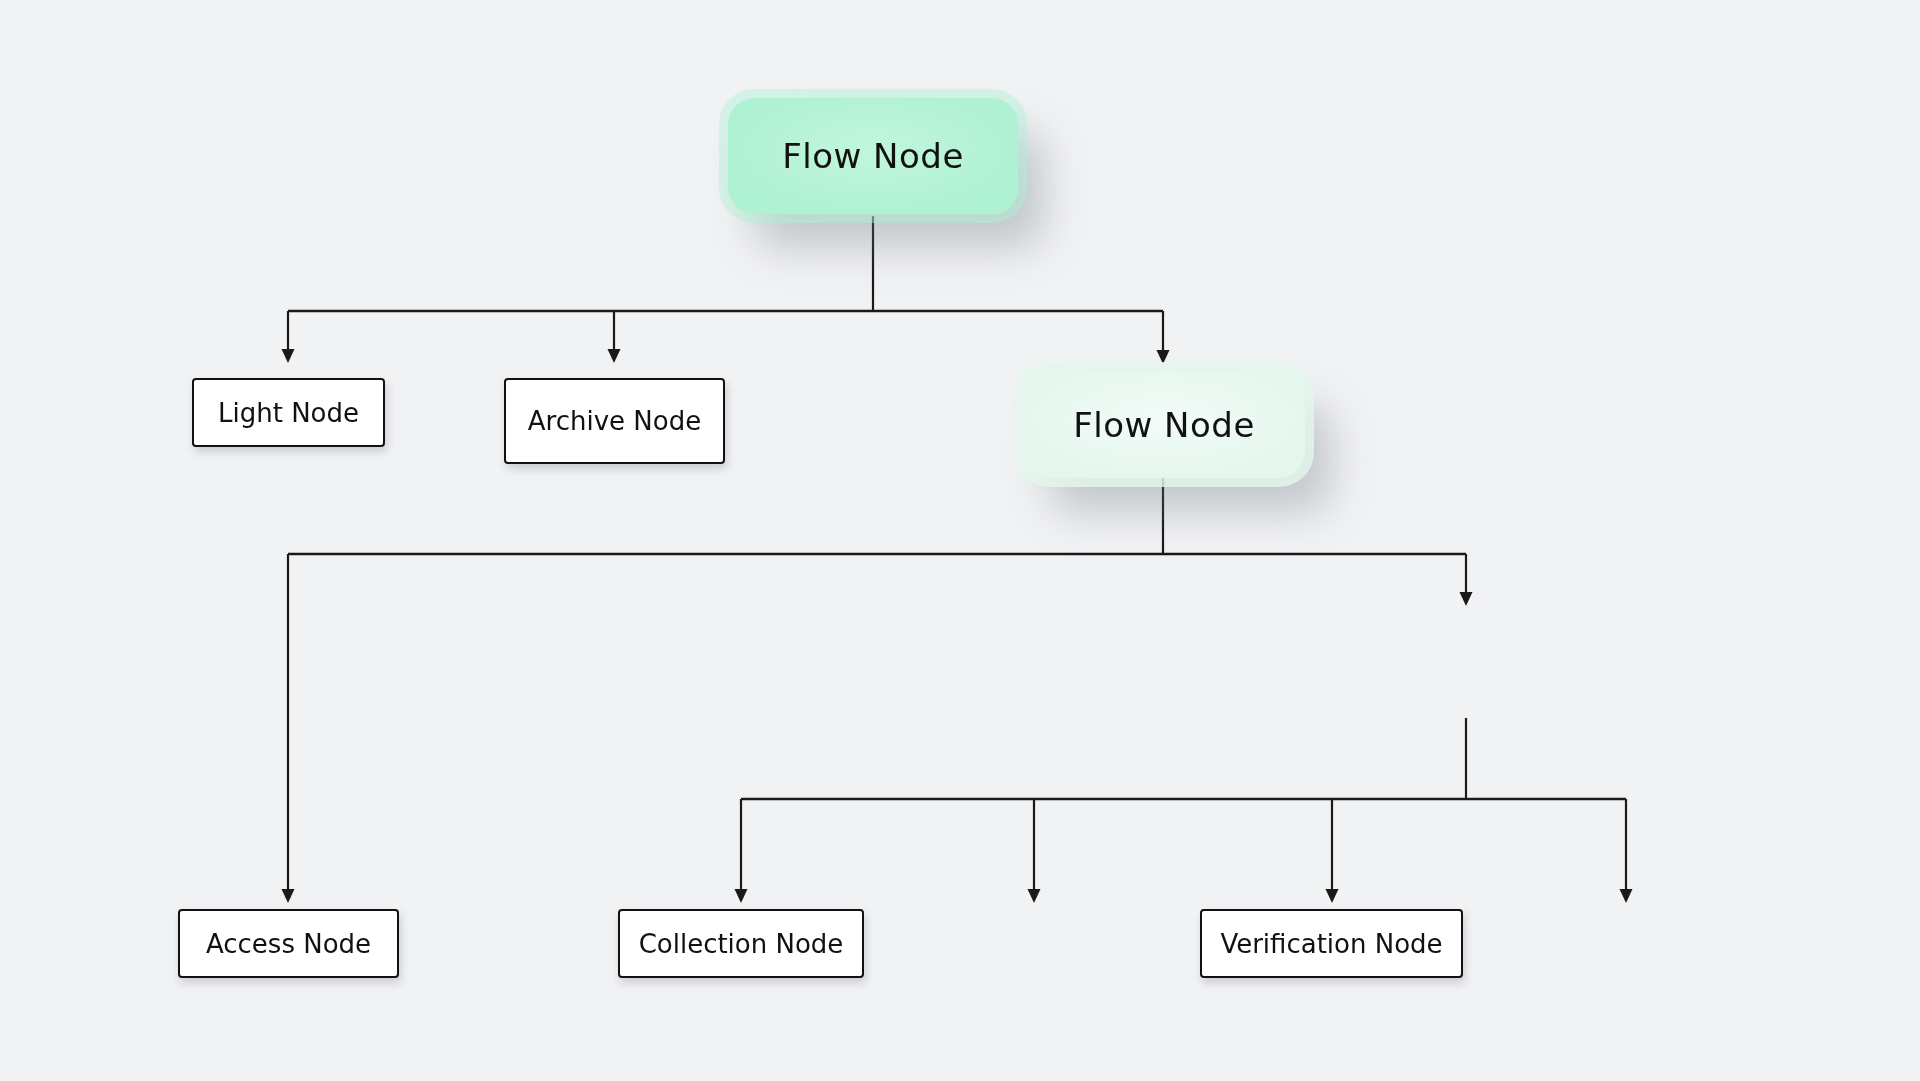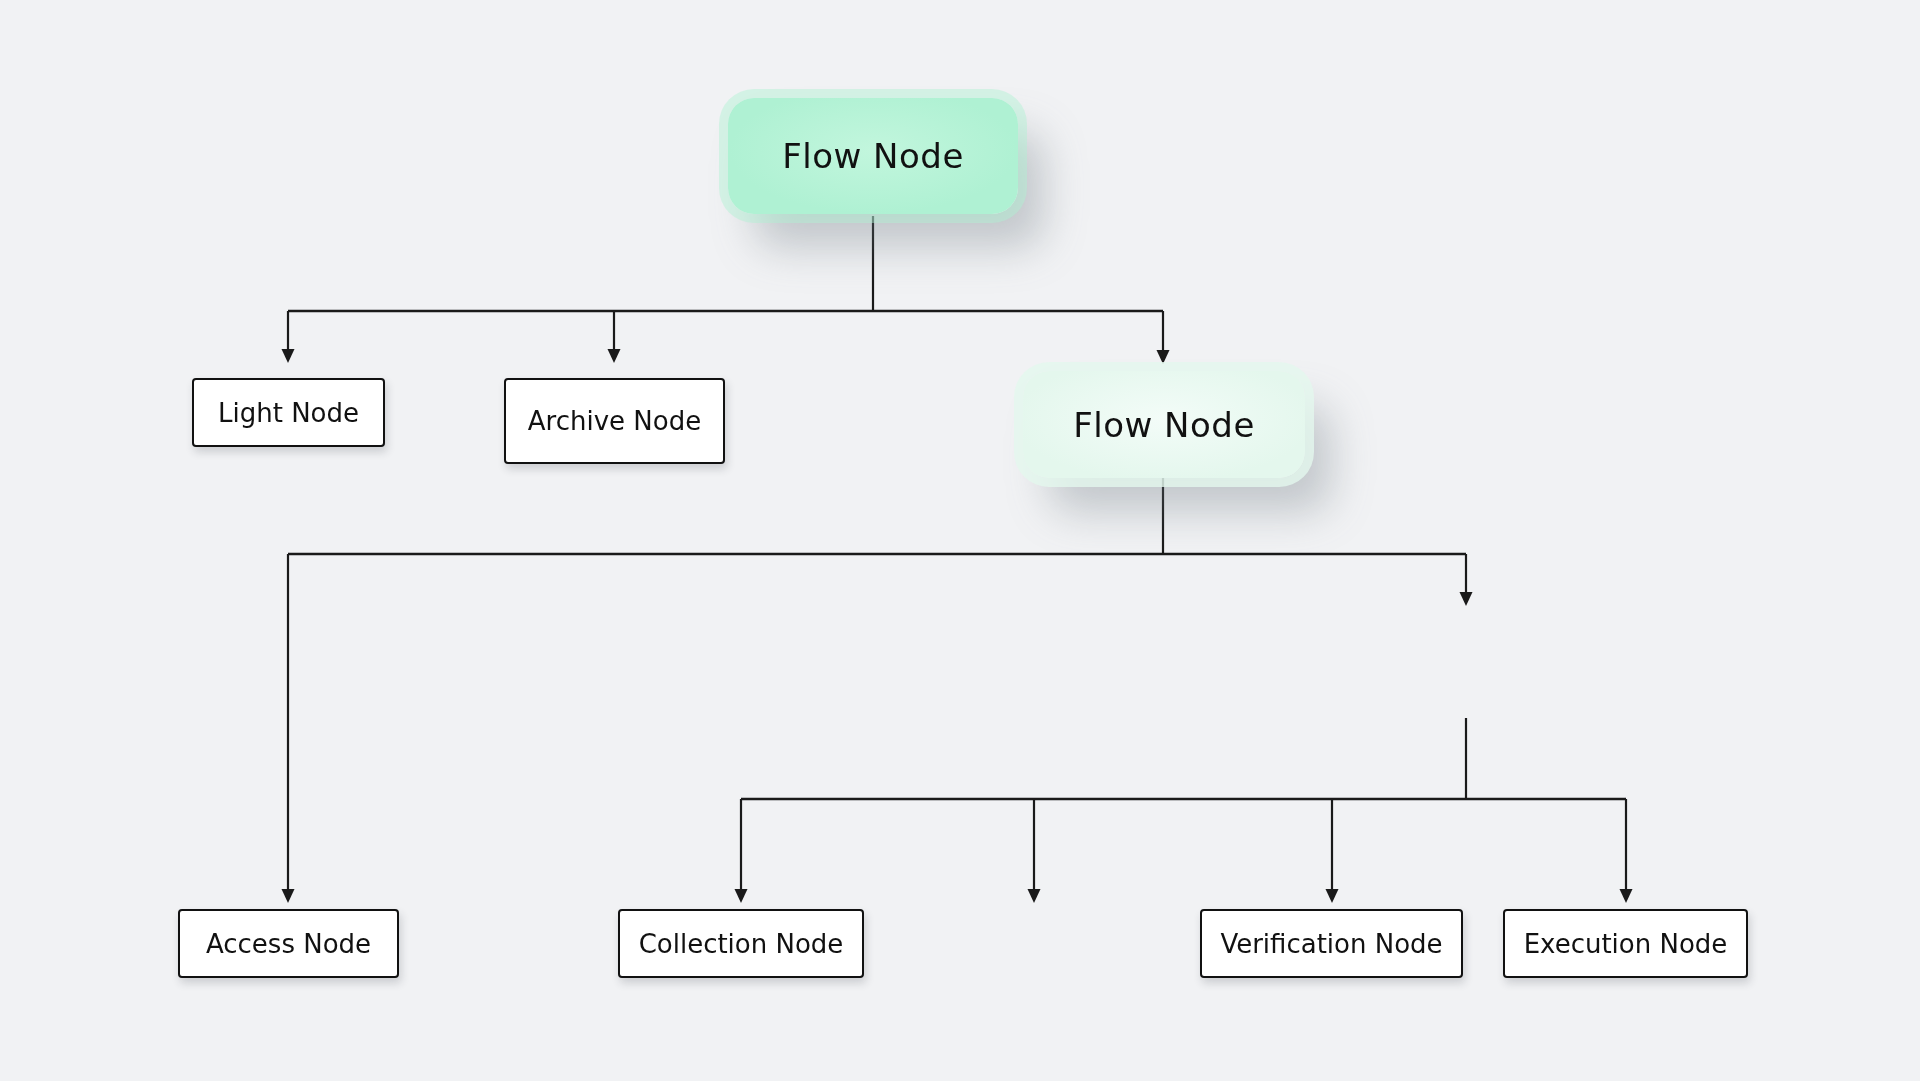--- a/index.html
+++ b/index.html
@@ -133,17 +133,14 @@
 
   <div class="node leaf n-collection">
     <span>Collection Node</span>
   </div>
 
 
   <div class="node leaf n-verification">
     <span>Verification Node</span>
   </div>
 
-  <div class="node leaf n-execution">
-    <span>Execution Node</span>
-  </div>
 
 </div>
 
 </body></html>

